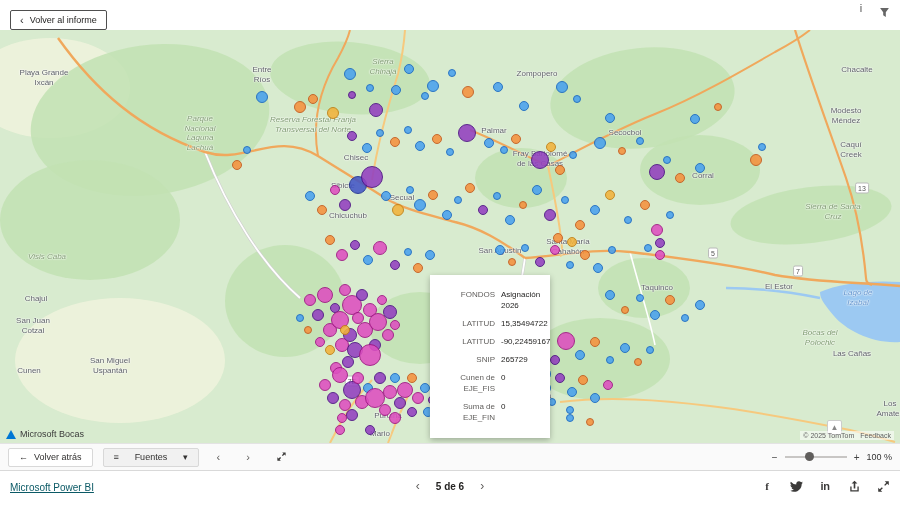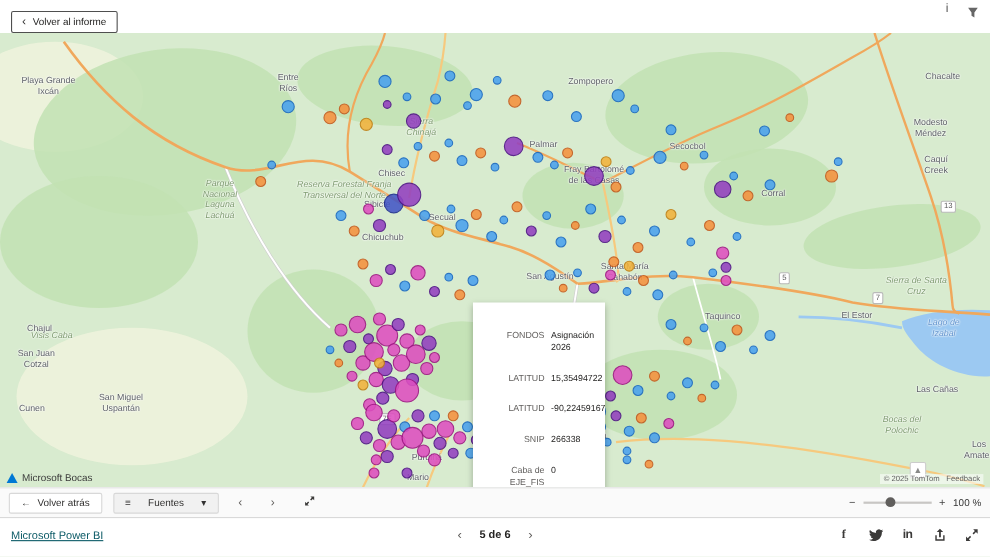--- a/index.html
+++ b/index.html
@@ -30,31 +30,31 @@
   .f9 { left: 475px; top: 118px; width: 92px; height: 60px; }
   .f10 { left: 530px; top: 288px; width: 140px; height: 82px; }
   .f11 { left: 598px; top: 228px; width: 92px; height: 60px; }
   .p1 { left: -30px; top: 8px; width: 160px; height: 100px; }
   .p2 { left: 15px; top: 268px; width: 210px; height: 125px; }
 
   .map-svg { position: absolute; left: 0; top: 0; z-index: 1; }
 
   .map-label { position: absolute; transform: translate(-50%,-50%); font-size: 8px; color: #5d6166; text-align: center;
     white-space: pre-line; line-height: 1.2; z-index: 2; text-shadow: 0 0 2px #fff, 0 0 2px #fff, 0 0 1px #fff; pointer-events: none; }
-  .map-label.area { color: #7d9b6e; font-style: italic; margin-top: 48px; }
+  .map-label.area { color: #7d9b6e; font-style: italic; }
   .map-label.water { color: #5f93cf; font-style: italic; }
 
   .shield { position: absolute; transform: translate(-50%,-50%); background: #fff; border: 1px solid #b9b9b9; border-radius: 2px;
     font-size: 7px; color: #555; padding: 0px 2px; z-index: 3; line-height: 9px; }
 
   .dot { position: absolute; border-radius: 50%; border: 1.5px solid; opacity: .88; z-index: 4; cursor: pointer; }
 
   .tooltip { position: absolute; left: 430px; top: 245px; width: 120px; background: #fff; z-index: 10;
     box-shadow: 0 2px 6px rgba(0,0,0,.28); padding: 7px 8px 8px 8px; font-size: 8px; }
-  .tt-row { display: flex; align-items: baseline; margin: 17px 0; line-height: 11px; }
+  .tt-row { display: flex; align-items: baseline; margin: 7px 0; line-height: 11px; }
   .tt-label { width: 57px; flex: none; text-align: right; color: #605e5c; margin-right: 6px; }
   .tt-value { color: #252423; }
 
   .azure-attrib { position: absolute; left: 6px; bottom: 4px; z-index: 11; display: flex; align-items: center; gap: 4px;
     font-size: 9px; color: #3a3a3a; }
   .azure-logo { width: 0; height: 0; border-left: 5px solid transparent; border-right: 5px solid transparent; border-bottom: 9px solid #0078d4; display: inline-block; }
   .map-attrib-right { position: absolute; right: 6px; bottom: 3px; z-index: 11; font-size: 7px; color: #616161; display: flex; gap: 6px;
     background: rgba(255,255,255,.55); padding: 1px 3px; }
   .map-style-btn { position: absolute; right: 58px; bottom: 8px; width: 15px; height: 15px; background: #fff; border: 1px solid #ccc;
     border-radius: 2px; z-index: 11; font-size: 8px; color: #888; text-align: center; line-height: 13px; cursor: pointer; }
@@ -393,24 +393,24 @@
         <div class="tt-row">
           <span class="tt-label">LATITUD</span>
           <span class="tt-value">15,35494722</span>
         </div>
         <div class="tt-row">
           <span class="tt-label">LATITUD</span>
           <span class="tt-value">-90,22459167</span>
         </div>
         <div class="tt-row">
           <span class="tt-label">SNIP</span>
-          <span class="tt-value">266338</span>
-        </div>
-        <div class="tt-row">
-          <span class="tt-label">Caba de EJE_FIS</span>
+          <span class="tt-value">265729</span>
+        </div>
+        <div class="tt-row">
+          <span class="tt-label">Cunen de EJE_FIS</span>
           <span class="tt-value">0</span>
         </div>
         <div class="tt-row">
           <span class="tt-label">Suma de EJE_FIN</span>
           <span class="tt-value">0</span>
         </div>
       </div>
   </div>
 
   <div class="map-style-btn">▲</div>

